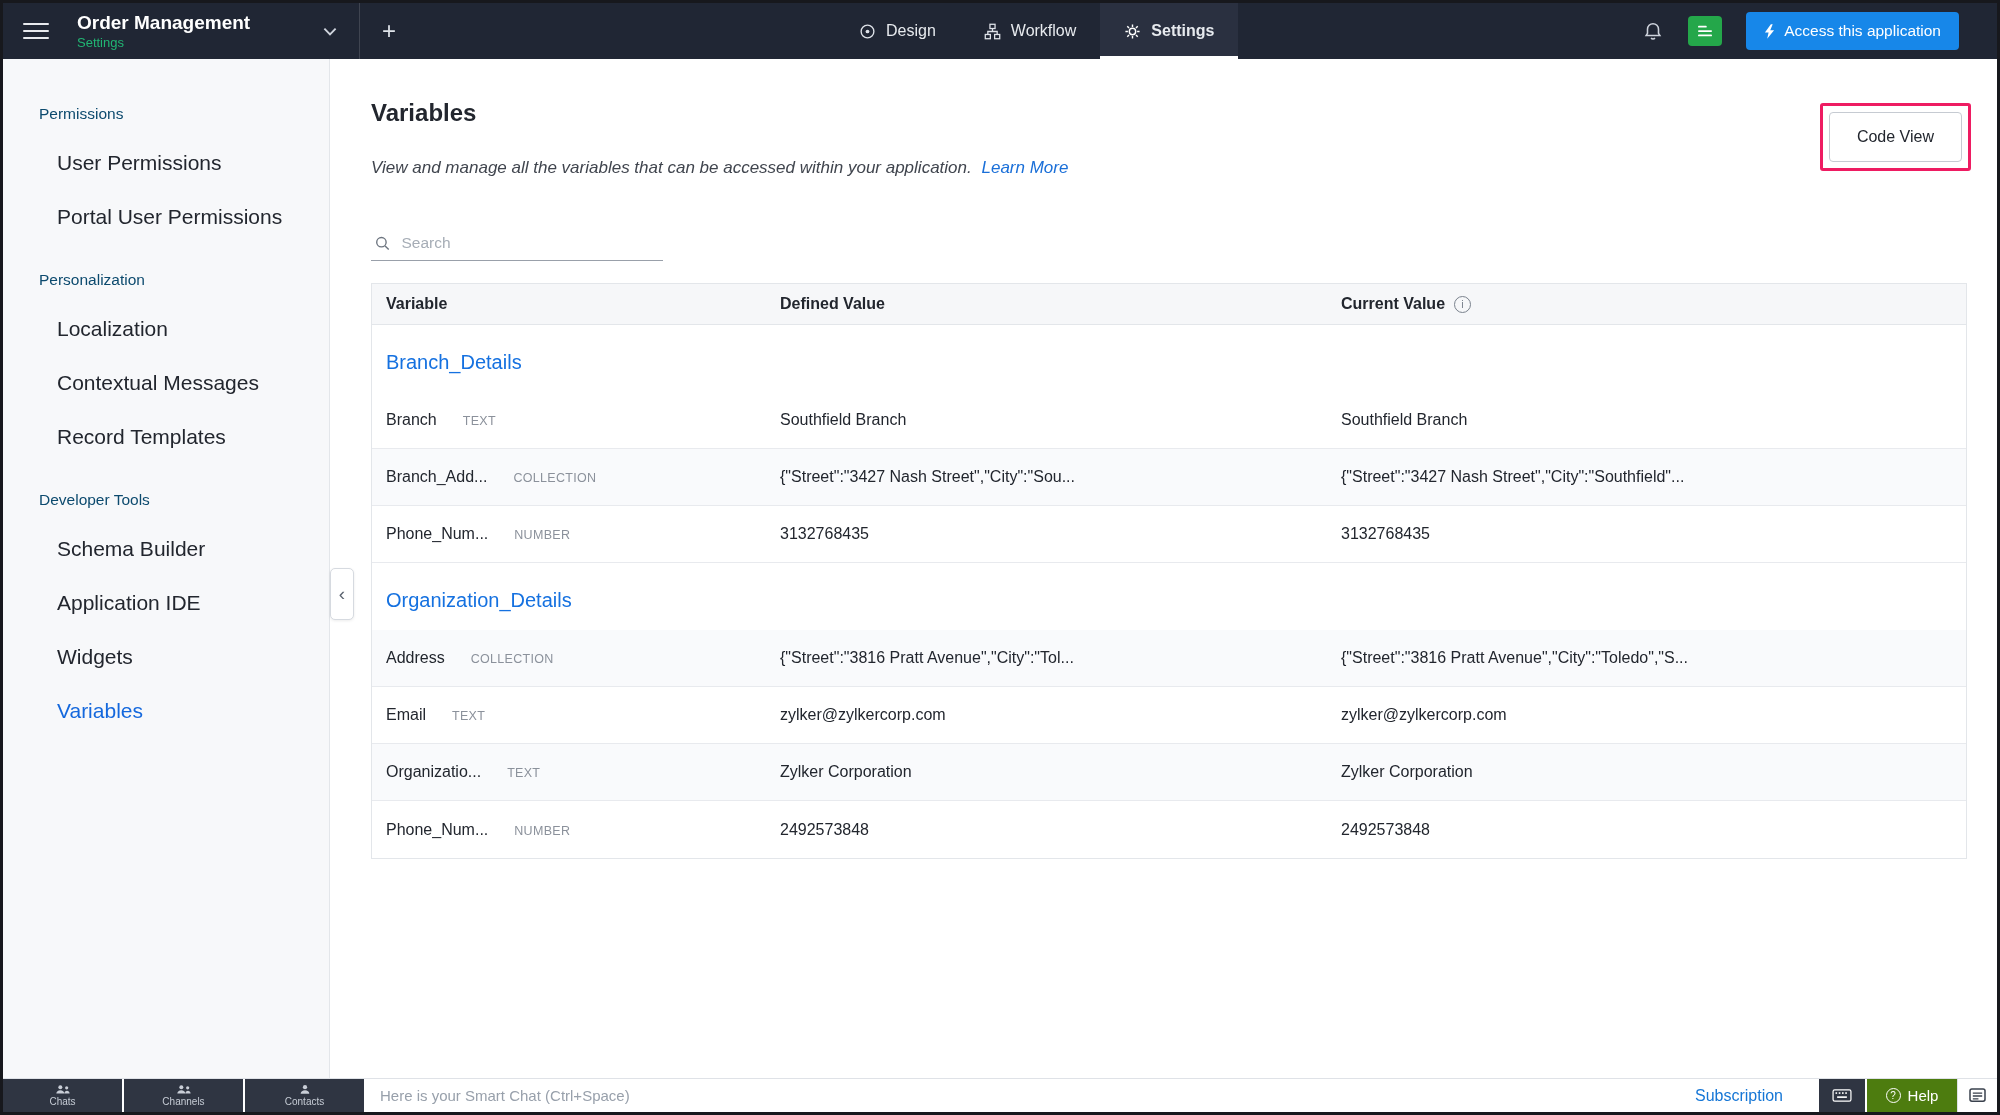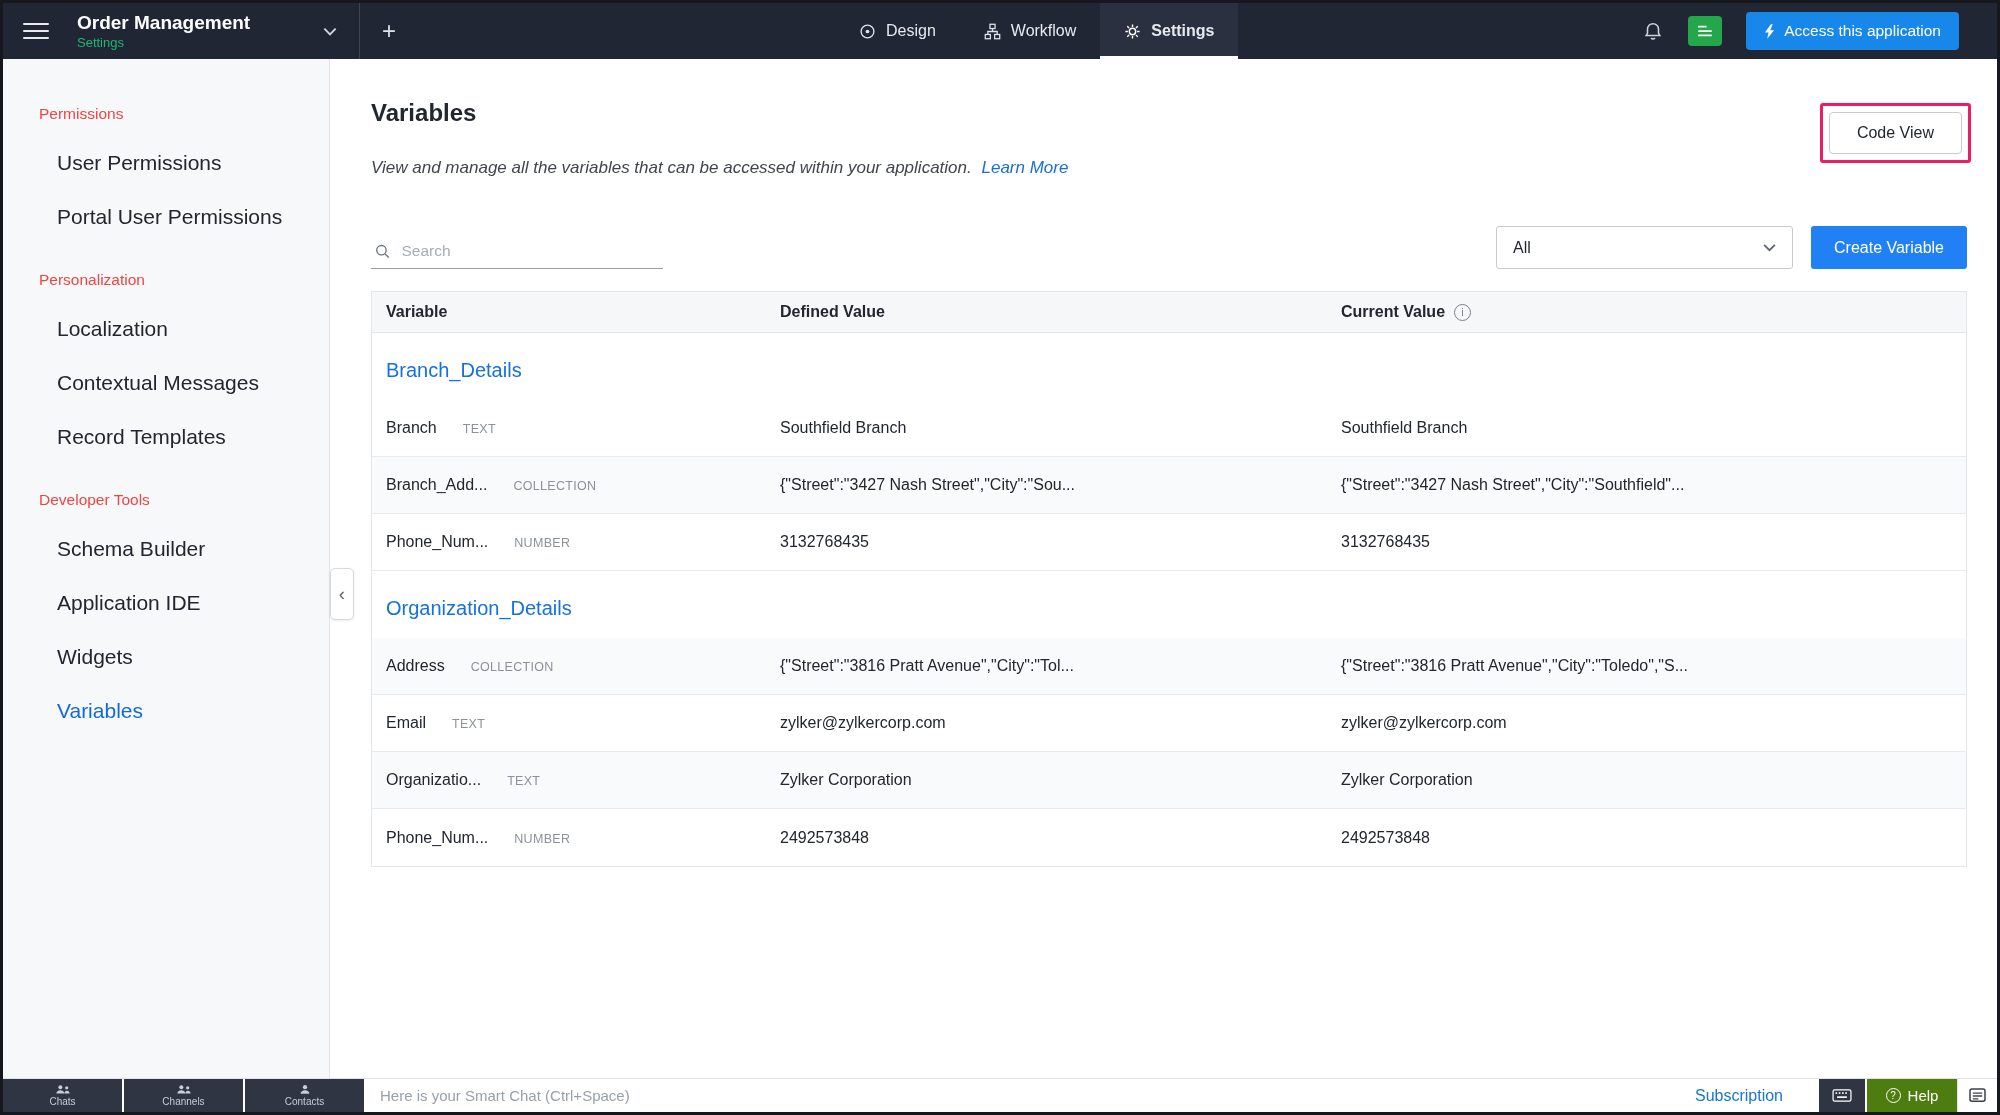--- a/index.html
+++ b/index.html
@@ -22,33 +22,33 @@
   .nav-item.active { background:#2a3040; box-shadow:inset 0 -3px 0 #fff; font-weight:700; }
   .topbar-right { position:absolute; right:38px; top:0; height:100%; display:flex; align-items:center; gap:24px; }
   .icon-btn { display:flex; align-items:center; justify-content:center; cursor:pointer; }
   .green-sq { width:34px; height:30px; background:#24a74a; border-radius:4px; }
   .access-btn { height:38px; padding:0 18px; background:#1787e9; border:none; border-radius:4px; color:#fff; font-size:15.5px; display:flex; align-items:center; gap:9px; cursor:pointer; font-family:inherit; }
 
   
   .sidebar { position:absolute; top:56px; left:0; bottom:34px; width:327px; background:#f7f8fa; border-right:1px solid #e3e6ea; padding:46px 0 0 36px; overflow:hidden; }
   .side-section { margin-top:42px; }
   .side-section:first-child { margin-top:0; }
-  .side-title { font-size:15.5px; color:#ef4444; margin-bottom:28px; }
+  .side-title { font-size:15.5px; color:#0c4a6e; margin-bottom:28px; }
   .side-item { font-size:21px; color:#22262e; padding-left:18px; margin-bottom:30px; cursor:pointer; }
   .side-item.active { color:#1468dd; }
   .collapse-btn { position:absolute; left:327px; top:565px; width:24px; height:52px; background:#fff; border:1px solid #d6dae0; border-radius:5px; box-shadow:0 1px 3px rgba(0,0,0,.08); display:flex; align-items:center; justify-content:center; color:#5c6470; font-size:19px; cursor:pointer; z-index:5; }
   .collapse-btn::after { content:"‹"; }
 
   
   .main { position:absolute; top:56px; left:328px; right:0; bottom:34px; background:#fff; padding:0 30px 0 40px; }
   .page-title { margin-top:40px; font-size:24px; font-weight:700; color:#22262e; }
   .page-desc { margin-top:31px; font-size:17px; color:#40454e;font-style:italic; }
   .learn-more { color:#1a6fd8; text-decoration:none; margin-left:5px; cursor:pointer; }
   .codeview-wrap { position:absolute; top:44px; right:26px; border:3px solid #ee1c62; border-radius:3px; padding:6px; }
-  .codeview-btn { height:42px; padding:0 27px; background:#fff; border:1px solid #c6cbd2; border-radius:4px; font-size:16px; color:#22262e; cursor:pointer; font-family:inherit; }
+  .codeview-btn { height:50px; padding:0 27px; background:#fff; border:1px solid #c6cbd2; border-radius:4px; font-size:16px; color:#22262e; cursor:pointer; font-family:inherit; }
 
   .controls { margin-top:48px; display:flex; justify-content:space-between; align-items:flex-end; }
   .search { display:flex; align-items:center; gap:11px; width:292px; border-bottom:1px solid #99a0aa; padding:8px 4px; }
   .search input { border:none; outline:none; background:transparent; font-size:15.5px; color:#33383f; width:100%; font-family:inherit; }
   .search input::placeholder { color:#a6adb6; }
   .ctrl-right { display:flex; align-items:center; gap:18px; }
   .select { width:297px; height:43px; border:1px solid #c6cbd2; border-radius:3px; display:flex; align-items:center; justify-content:space-between; padding:0 16px; font-size:16px; color:#22262e; cursor:pointer; background:#fff; }
   .create-btn { height:43px; padding:0 23px; background:#2180f3; color:#fff; border:none; border-radius:3px; font-size:16px; cursor:pointer; font-family:inherit; }
 
   
@@ -194,29 +194,20 @@
     </div>
 
     <div class="controls">
       <div class="search">
         <svg viewBox="0 0 18 18" width="17" height="17">
             <circle cx="7.5" cy="7.5" r="5.5" fill="none" stroke="#6c747f" stroke-width="1.6"></circle>
             <path d="M11.8 11.8L16 16" stroke="#6c747f" stroke-width="1.6"></path>
           </svg>
         <input type="text" placeholder="Search" style="">
       </div>
-      <div class="ctrl-right">
-        <div class="select">
-          <span>All</span>
-          <svg viewBox="0 0 12 8" width="13" height="9">
-              <path d="M1 1.5l5 5 5-5" fill="none" stroke="#5d6570" stroke-width="1.6"></path>
-            </svg>
-        </div>
-        <button class="create-btn">Create Variable</button>
-      </div>
     </div>
 
     <div class="vtable">
       <div class="thead">
         <div class="c1">Variable</div>
         <div class="c2">Defined Value</div>
         <div class="c3">
           <span>Current Value</span>
           <span class="info-icon"></span>
         </div>

